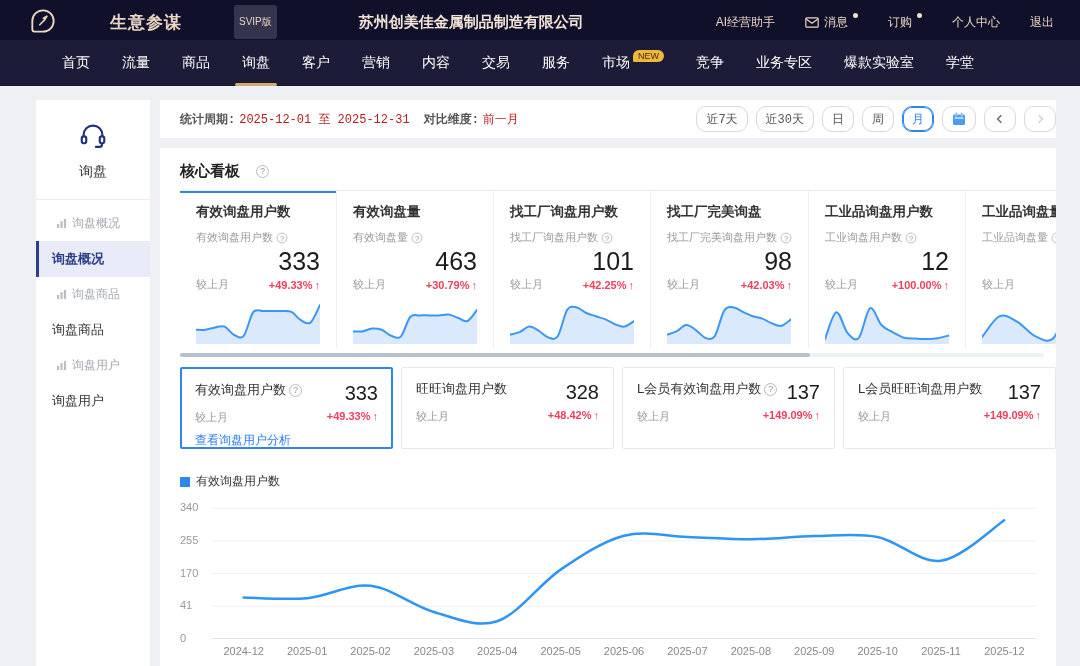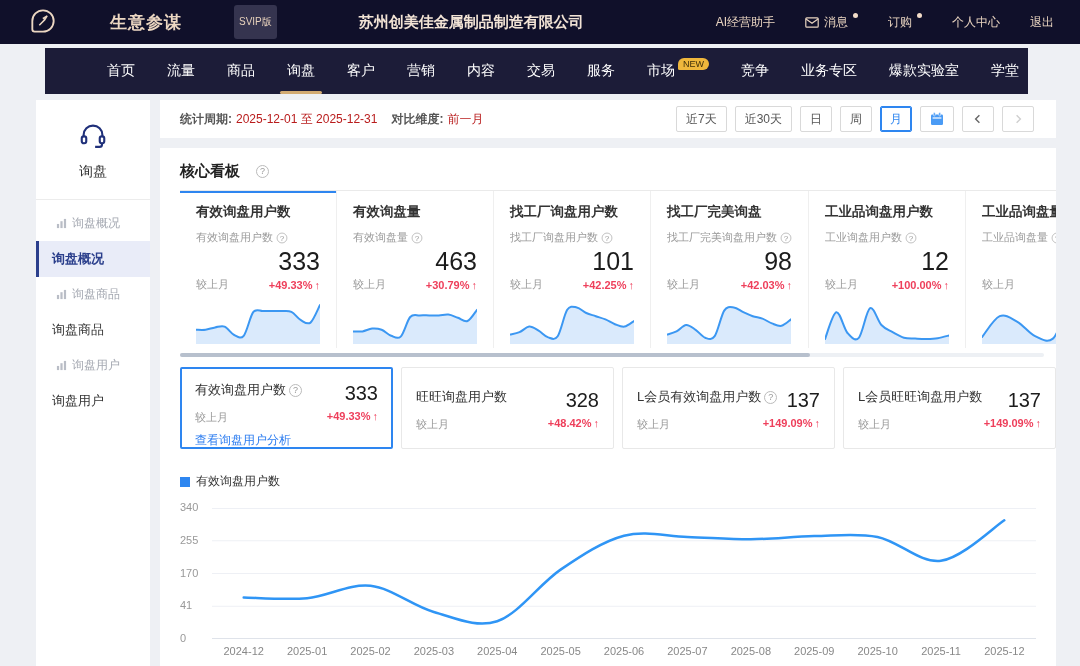--- a/index.html
+++ b/index.html
@@ -12,44 +12,44 @@
             display:flex; align-items:center; color:#e9d4c0; padding:0 26px 0 30px;gap:44px; }
   .logo { flex:0 0 auto; margin-right:10px; }
   .brand { font-size:17px; font-weight:bold; color:#ecd7c2; letter-spacing:1px; }
   .vip-badge { margin-left:8px; background:#35344f; color:#e8d2bc; font-size:10px; padding:10px 5px; border-radius:3px; }
   .company { margin-left:38px; font-size:15px; font-weight:bold; color:#f2e3d5; }
   .top-right { margin-left:auto; display:flex; align-items:center; gap:30px; font-size:12px; }
   .top-link { display:flex; align-items:center; gap:5px; cursor:pointer; position:relative; }
   .tdot { width:5px; height:5px; border-radius:50%; background:#f3ddc9; position:relative; top:-7px; }
 
   
-  .navbar { position:absolute; left:0; top:48px; width:983px; height:46px; background:#1c1c38;
-            display:flex; align-items:stretch; padding-left:46px; color:#fff;margin-left:45px; }
+  .navbar { position:absolute; left:0; top:40px; width:1080px; height:46px; background:#1c1c38;
+            display:flex; align-items:stretch; padding-left:46px; color:#fff; }
   .nav-item { position:relative; display:flex; align-items:center; padding:0 16px; font-size:14px; cursor:pointer; white-space:nowrap; }
   .nav-item.active::after { content:""; position:absolute; left:50%; transform:translateX(-50%);
             bottom:0; width:42px; height:3px; background:#d3ab72; border-radius:2px; }
   .new-badge { display:inline-block; margin-left:3px; transform:translateY(-7px); background:#efb73c; color:#40300a;
             font-size:9px; font-weight:normal; padding:1px 5px; border-radius:8px 8px 8px 2px; }
 
   
   .sidebar { position:absolute; left:36px; top:100px; width:114px; height:566px; background:#fff; }
   .side-head { text-align:center; padding-top:20px; }
   .side-title { margin-top:10px; font-size:14px; color:#333; }
   .side-divider { border-bottom:1px solid #ececec; margin:18px 0 6px; }
   .side-group { display:flex; align-items:center; gap:5px; padding:9px 0 9px 20px; color:#a4a8b1; font-size:12px; cursor:pointer; }
   .side-item { padding:9px 0 9px 16px; font-size:13px; color:#333; cursor:pointer; }
   .side-item.selected { background:#e9ecf8; color:#2b3f8c; font-weight:bold; border-left:3px solid #2b3f8c; padding-left:13px; }
 
   
   .filterbar { position:absolute; left:160px; top:100px; width:896px; height:38px; background:#fff;
-            display:flex; align-items:center; padding:0 22px 0 20px; }
+            display:flex; align-items:center; padding:0 0 0 20px;font-family:Liberation Mono, monospace; }
   .f-label { color:#555; font-weight:bold; }
   .f-value { color:#b91c1c; margin:0 14px 0 4px; }
   .f-right { margin-left:auto; display:flex; align-items:center; gap:8px; }
-  .fbtn { min-width:32px; height:26px; padding:0 9px; background:#fff; border:1px solid #d9d9d9; border-radius:2px;
+  .fbtn { min-width:32px; height:26px; padding:0 9px; background:#fff; border:1px solid #d9d9d9; border-radius:10px;
           color:#555; font-size:12px; display:flex; align-items:center; justify-content:center; cursor:pointer; }
   .fbtn.active { border:1px solid #2e86f0; box-shadow:inset 0 0 0 1px #2e86f0; color:#2e86f0; }
   .fbtn.disabled { cursor:default; }
 
   
   .main { position:absolute; left:160px; top:148px; width:896px; height:518px; background:#fff; overflow:hidden; }
   .kanban-title { padding:14px 0 0 20px; font-size:15px; font-weight:bold; color:#222; display:flex; align-items:center; gap:16px; }
   .info { display:inline-block; width:13px; height:13px; border:1px solid #bbb; border-radius:50%;
           color:#999; font-size:9px; line-height:11px; text-align:center; font-weight:normal; }
   .info::before { content:"?"; }
@@ -64,21 +64,21 @@
   .krow { display:flex; justify-content:space-between; align-items:center; font-size:11px; margin-top:1px; }
   .kcmp { color:#999; }
   .kchg { color:#ee3f5b; font-weight:bold; }
   .up::after { content:"↑"; font-weight:bold; margin-left:2px; }
   .kspark { margin-top:6px; display:block; }
 
   .hscroll { margin:5px 0 0 20px; width:864px; height:4px; background:#edf0f4; border-radius:2px; }
   .hthumb { width:630px; height:4px; background:#b7c0cd; border-radius:2px; cursor:pointer; }
 
   .row2 { margin:10px 0 0 20px; width:876px; display:flex; gap:8px; }
-  .scard { flex:1; height:82px; border:1px solid #e8e8e8; border-radius:2px; padding:18px 14px; background:#fff; cursor:pointer; }
+  .scard { flex:1; height:82px; border:1px solid #e8e8e8; border-radius:2px; padding:10px 14px; background:#fff; cursor:pointer; }
   .scard.selected { border:2px solid #2e86f0; padding:10px 13px; }
   .srow1 { display:flex; justify-content:space-between; align-items:flex-start; }
   .stitle { font-size:13px; color:#333; display:flex; align-items:center; gap:3px; padding-top:2px; white-space:nowrap; }
   .sval { font-size:20px; color:#1c1c1c; line-height:1; padding-top:4px; }
   .srow2 { display:flex; justify-content:space-between; font-size:11px; margin-top:7px; }
   .scmp { color:#999; }
   .slink { margin-top:7px; font-size:12px; color:#2b7cf0; cursor:pointer; }
 
   
   .legend { margin:24px 0 0 20px; display:flex; align-items:center; gap:6px; font-size:12px; color:#333; }

